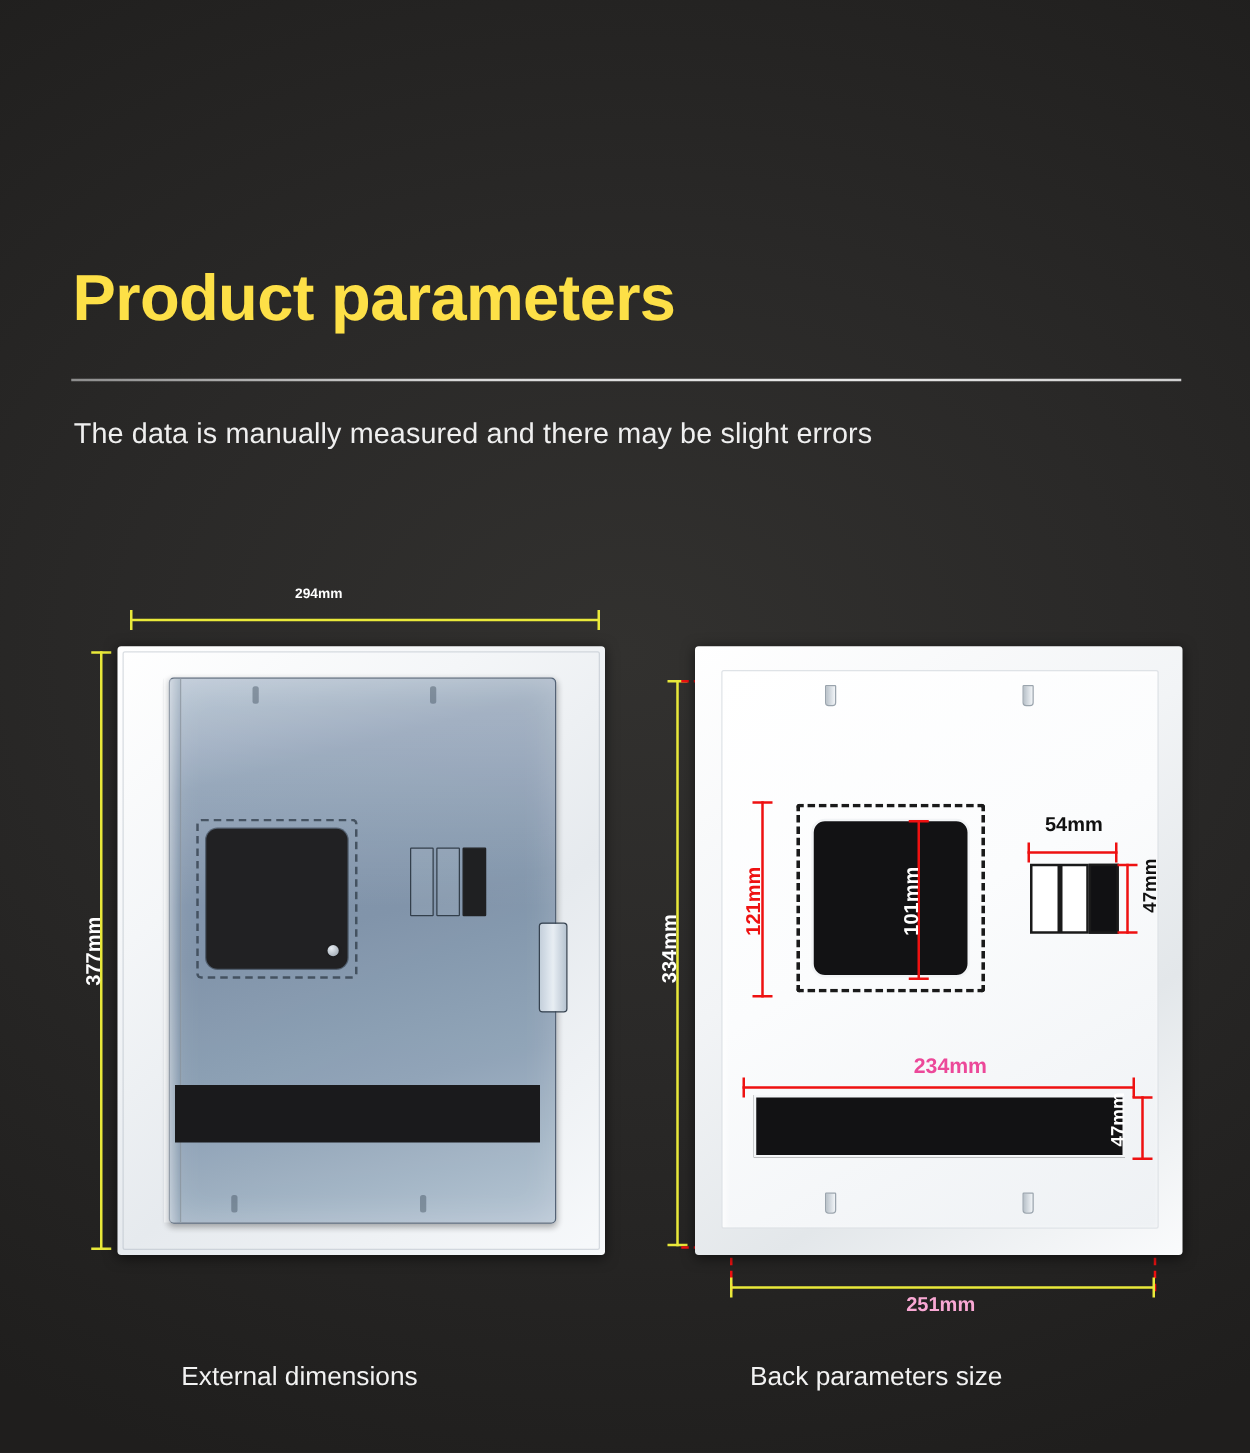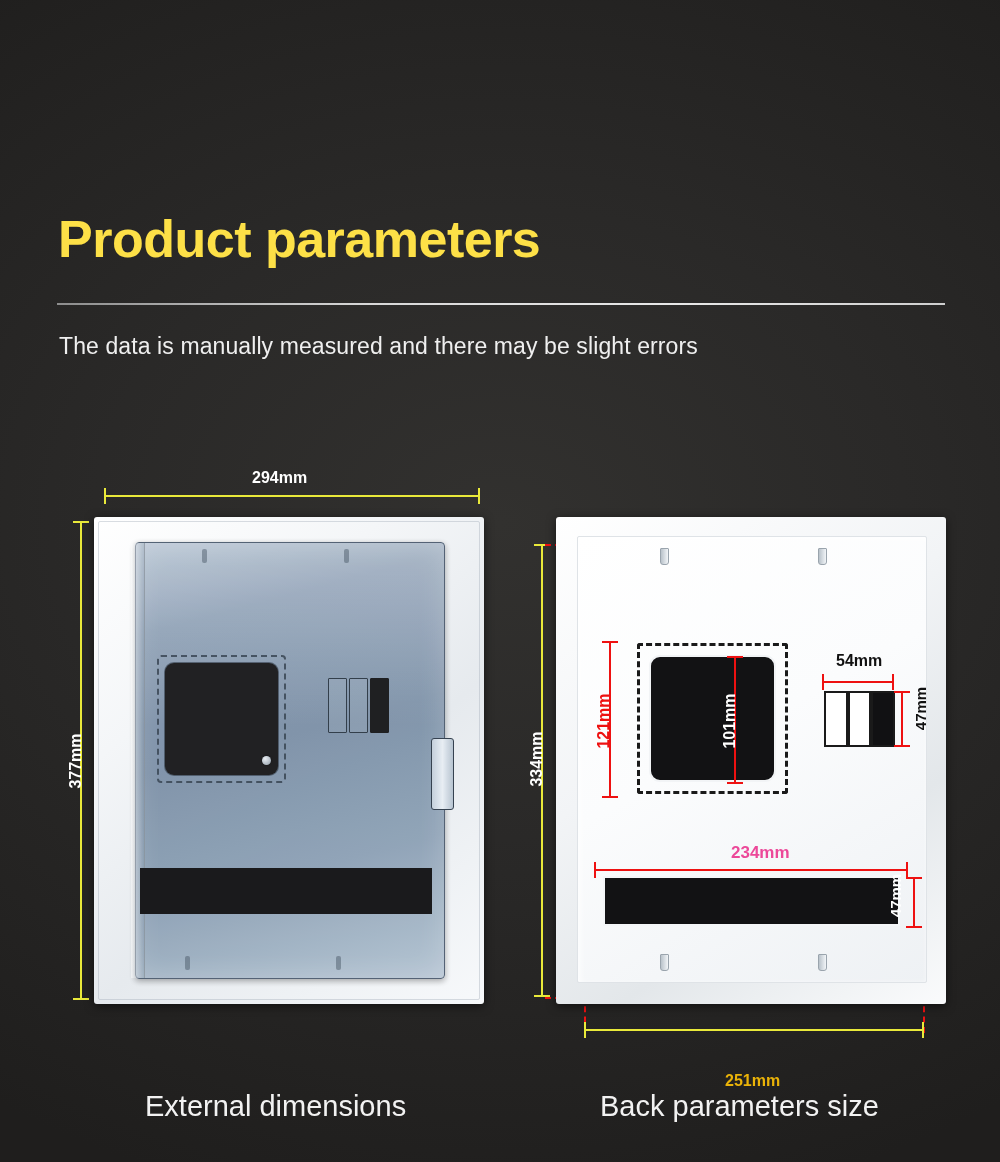--- a/index.html
+++ b/index.html
@@ -154,33 +154,33 @@
   }
   .rp-slots{ position:absolute; left:268px; top:174px; width:71px; height:56px; display:flex; gap:0; }
   .rp-slot{ flex:1; border:2px solid #1a1a1a; background:#ffffff; }
   .rp-slot.filled{ background:#111113; }
   .rp-bar{
     position:absolute; left:47px; top:359px; width:297px; height:50px;
     background:#121214; border:2px solid #f4f6f8;
   }
 
   .caption{
-    position:absolute; font-size:29px; color:#f2f2f2; font-weight:normal; white-space:nowrap;
+    position:absolute; font-size:21px; color:#f2f2f2; font-weight:normal; white-space:nowrap;
   }
 </style>
 </head>
 <body>
 
 <div class="page-title">Product parameters</div>
 <div class="divider"></div>
 <div class="subtitle">The data is manually measured and there may be slight errors</div>
 
 <div>
 
-  <div class="dimlabel" style="left:252px; top:469px; font-size:16px; color:#fff;">294mm</div>
+  <div class="dimlabel" style="left:236px; top:469px; font-size:11px; color:#fff;">294mm</div>
   <div class="ydim-h" style="left:104px; top:495px; width:376px;"></div>
 
   <div class="ydim-v" style="left:80px; top:521px; height:479px;"></div>
   <div class="dimlabel vert" style="left:36px; top:752px; width:80px; text-align:center; font-size:16px; color:#fff;">377mm</div>
 
   <div class="fig-left">
     <div class="lp-frame"></div>
 
     <div class="lp-cover">
       <div class="lp-cover-sheen"></div>
@@ -213,21 +213,21 @@
 <div>
 
   <div class="ydim-v" style="left:541px; top:544px; height:453px;"></div>
   <div class="dimlabel vert" style="left:497px; top:750px; width:80px; text-align:center; font-size:16px; color:#fff;">334mm</div>
   <div class="rdash-h" style="left:545px; top:544px; width:46px;"></div>
   <div class="rdash-h" style="left:545px; top:997px; width:46px;"></div>
 
   <div class="rdash-v" style="left:584px; top:975px; height:58px;"></div>
   <div class="rdash-v" style="left:923px; top:975px; height:58px;"></div>
   <div class="ydim-h" style="left:584px; top:1029px; width:340px;"></div>
-  <div class="dimlabel" style="left:725px; top:1036px; font-size:16px; color:#eab308;margin-top:36px;">251mm</div>
+  <div class="dimlabel" style="left:725px; top:1036px; font-size:16px; color:#f9a8d4;">251mm</div>
 
   <div class="fig-right">
     <div class="rp-frame"></div>
     <div class="rp-inner"></div>
 
     <div class="rp-tab" style="left:104px; top:31px;"></div>
     <div class="rp-tab" style="left:262px; top:31px;"></div>
     <div class="rp-tab" style="left:104px; bottom:33px;"></div>
     <div class="rp-tab" style="left:262px; bottom:33px;"></div>
 

